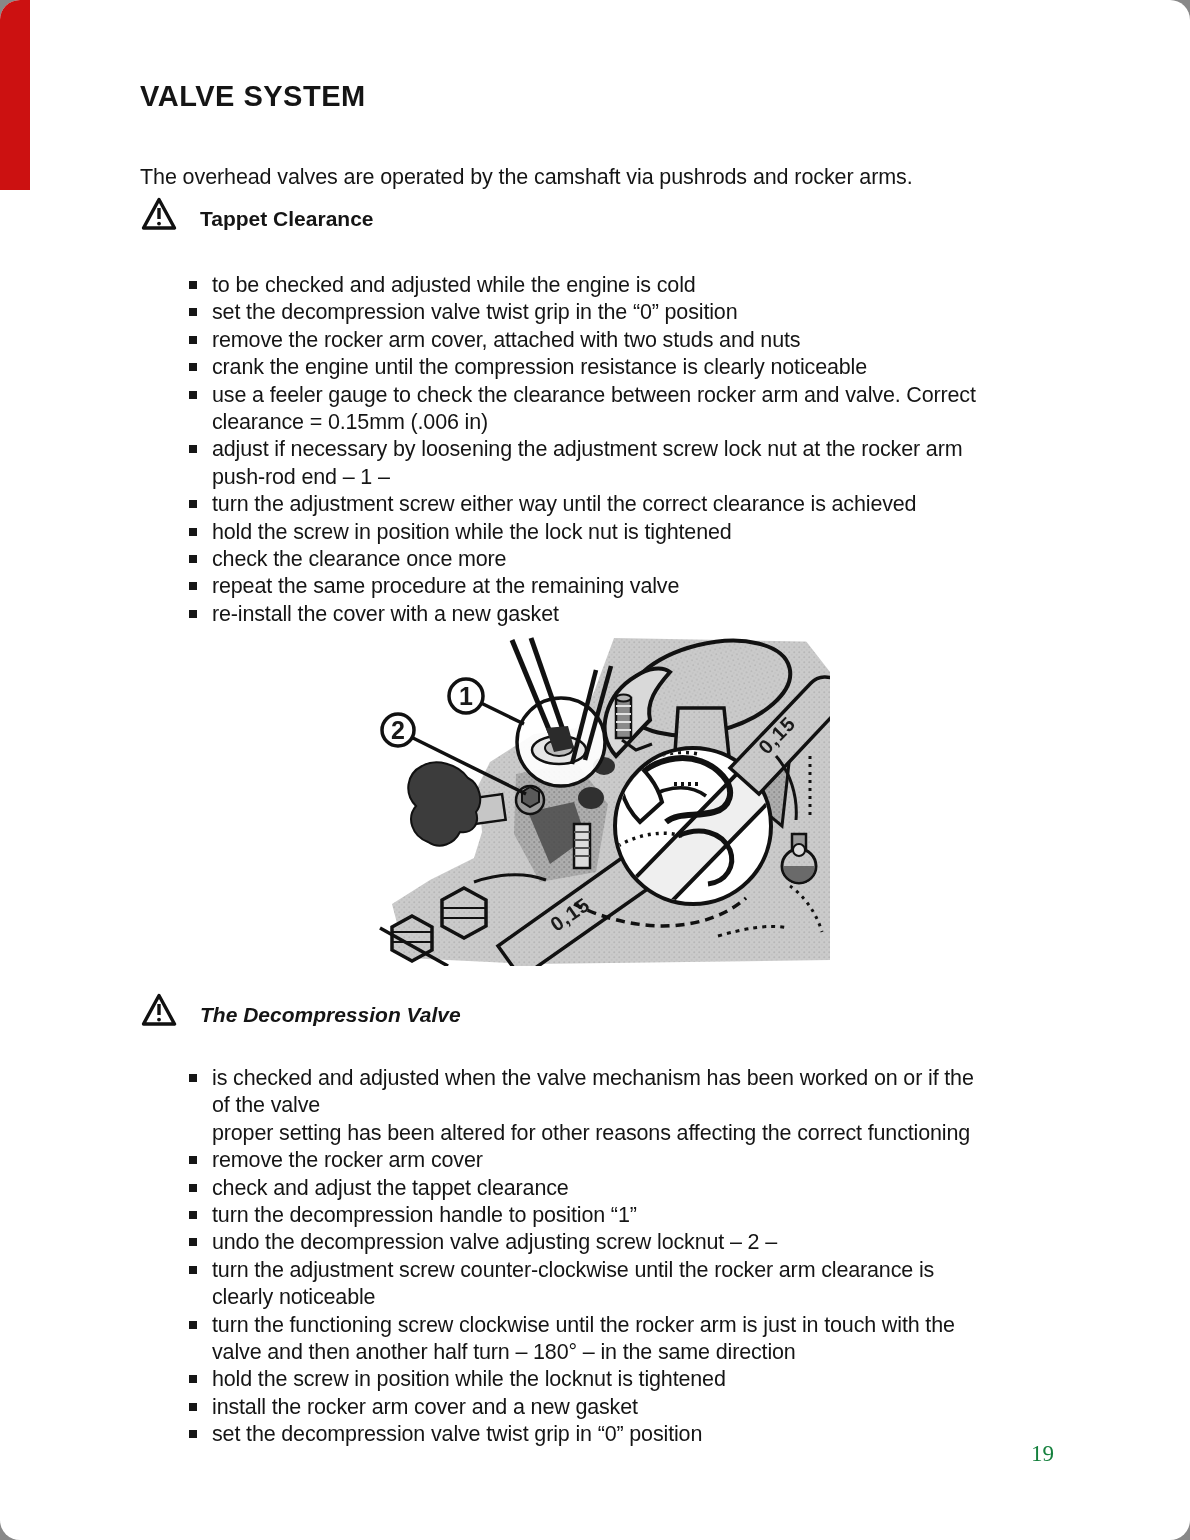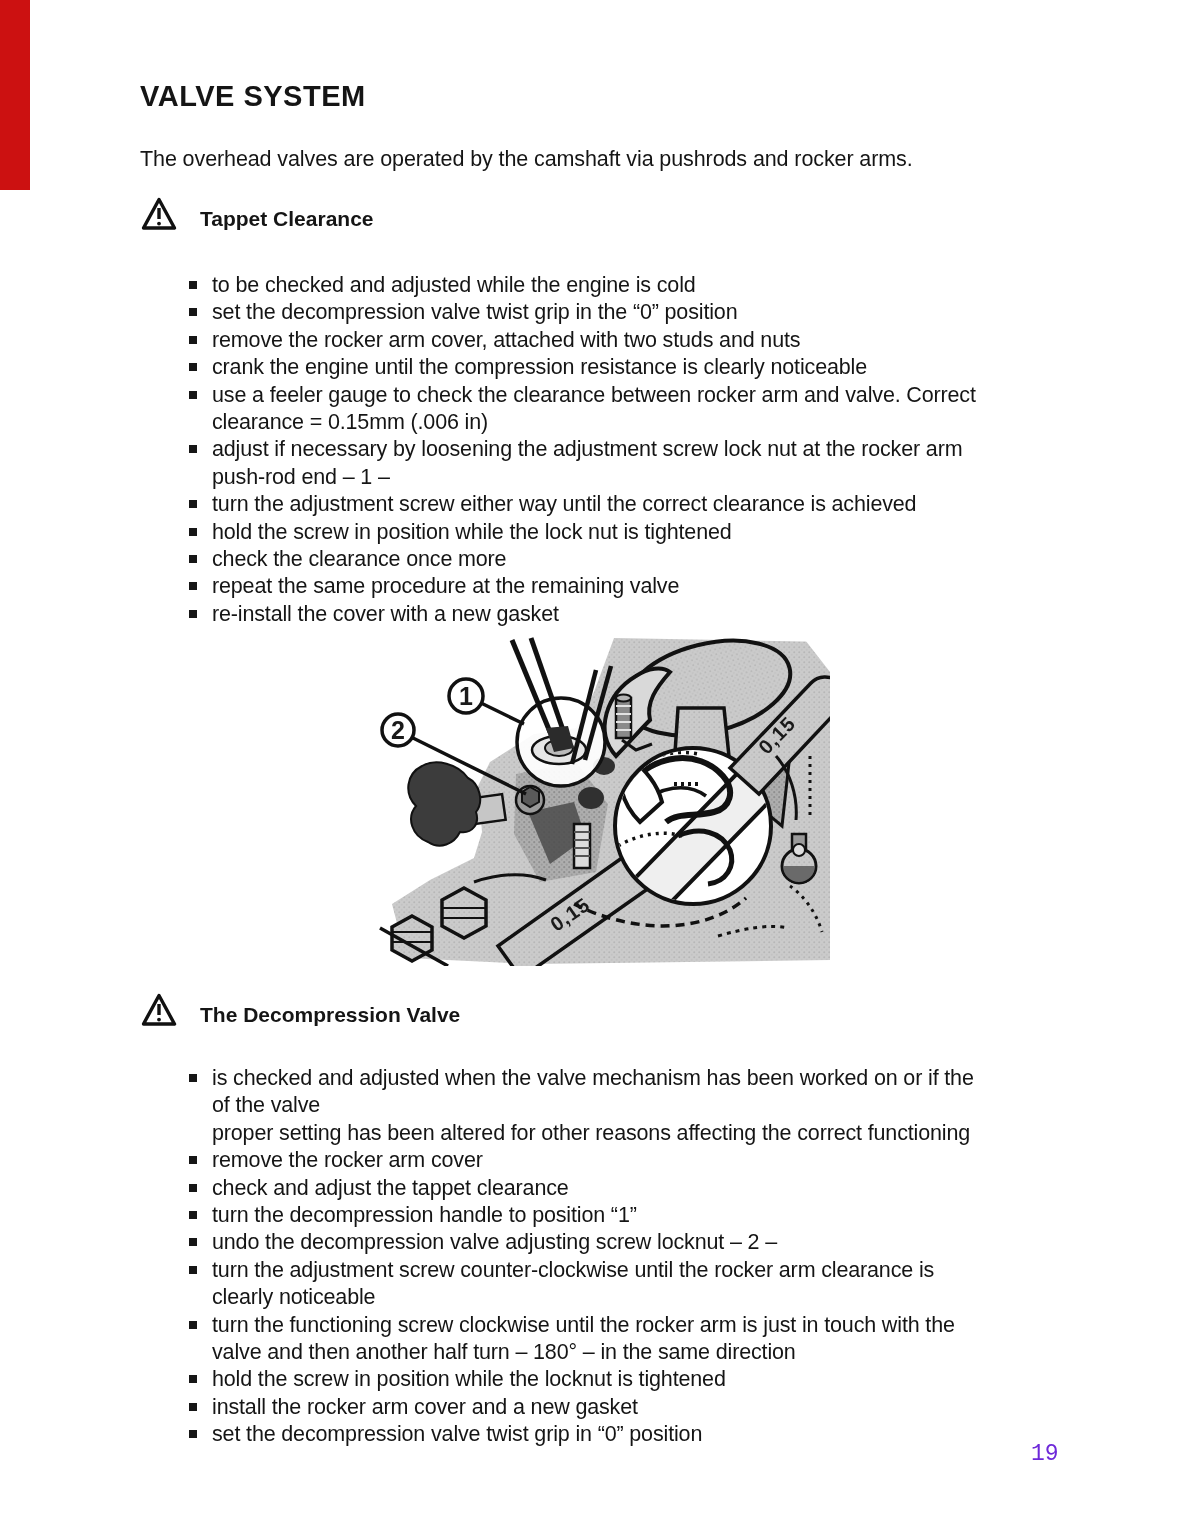--- a/index.html
+++ b/index.html
@@ -1,40 +1,41 @@
 <!DOCTYPE html>
 <html style="--red-edge: #cc1111; --ink: #151515; --halftone-gray: #cbcbcb;"><head>
 <meta charset="utf-8">
 <style>
   html,body{margin:0;padding:0;background:#888;}
   .page{
     position:relative;width:1190px;height:1540px;background:#ffffff;
     font-family:"Liberation Sans", sans-serif;color:#151515;overflow:hidden;
     margin:0 auto;
+    border-radius:20px;
   }
   .red-edge{position:absolute;left:0;top:0;width:30px;height:190px;background:var(--red-edge,#cc1111);}
   .doc-title{position:absolute;left:140px;top:80px;margin:0;font-size:29px;font-weight:700;letter-spacing:.5px;}
-  .intro{position:absolute;left:140px;top:147px;font-size:21.5px;letter-spacing:-.1px;}
+  .intro{position:absolute;left:140px;top:165px;font-size:21.5px;letter-spacing:-.1px;}
   .section-heading{position:absolute;left:141px;display:flex;align-items:flex-end;gap:23px;font-size:21px;font-weight:700;}
   .sec1{top:197px;}
-  .sec2{top:993px;}
+  .sec2{top:993px;font-style:italic;}
   .warn-tri{display:inline-block;width:36px;height:34px;}
   .warn-tri svg{display:block;}
   .bullet-list{position:absolute;left:172px;margin:16px;padding:0;list-style:none;width:900px;}
   .list1{top:256px;}
   .list2{top:1049px;}
   .bullet-list li{position:relative;padding-left:24px;font-size:21.5px;line-height:27.4px;letter-spacing:-.15px;}
   .bullet-list .marker{position:absolute;left:1px;top:9px;width:8px;height:8px;background:#161616;}
   .bullet-list .line{white-space:nowrap;}
   .figure{position:absolute;left:378px;top:636px;width:452px;height:330px;}
   .figure svg{display:block;}
   .figure text{font-family:"Liberation Sans", sans-serif;font-weight:700;fill:#1a1a1a;}
   .callout-num{font-size:25px;text-anchor:middle;}
   .feeler-label{font-size:20px;text-anchor:middle;letter-spacing:1px;}
-  .page-number{position:absolute;left:1031px;top:1441px;font-family:Liberation Mono, monospace;font-size:23px;color:#6d28d9;}
+  .page-number{position:absolute;left:1031px;top:1441px;font-family:Liberation Serif, serif;font-size:23px;color:#15803d;}
 </style>
 </head>
 <body>
 
 <div class="page">
 
   <div class="red-edge"></div>
 
   <h1 class="doc-title">VALVE SYSTEM</h1>
 

